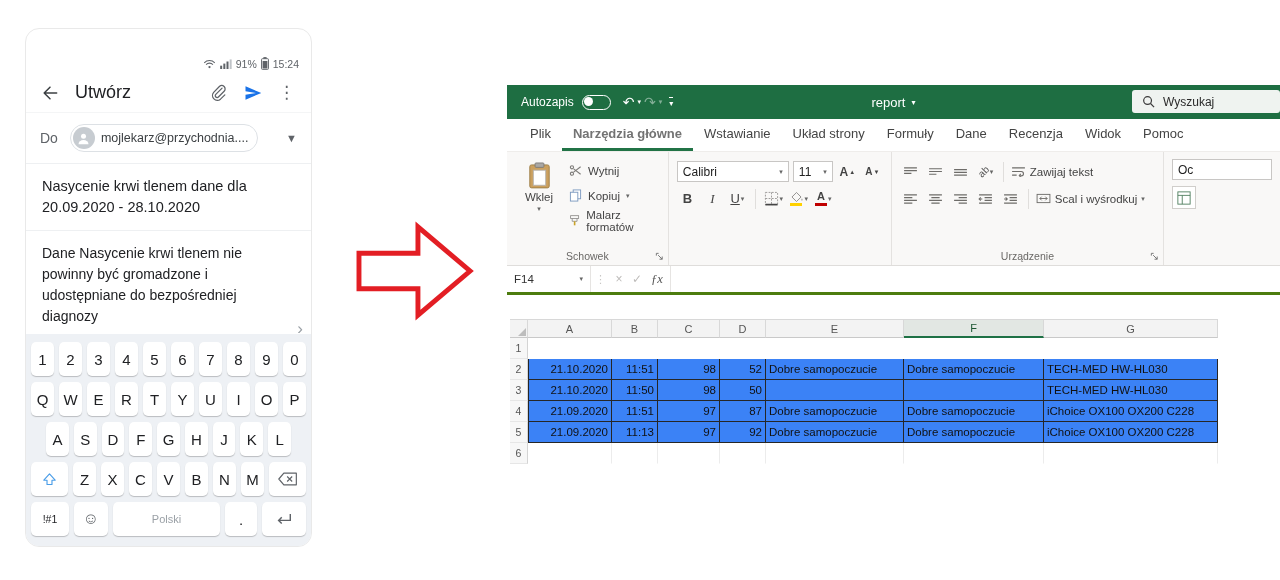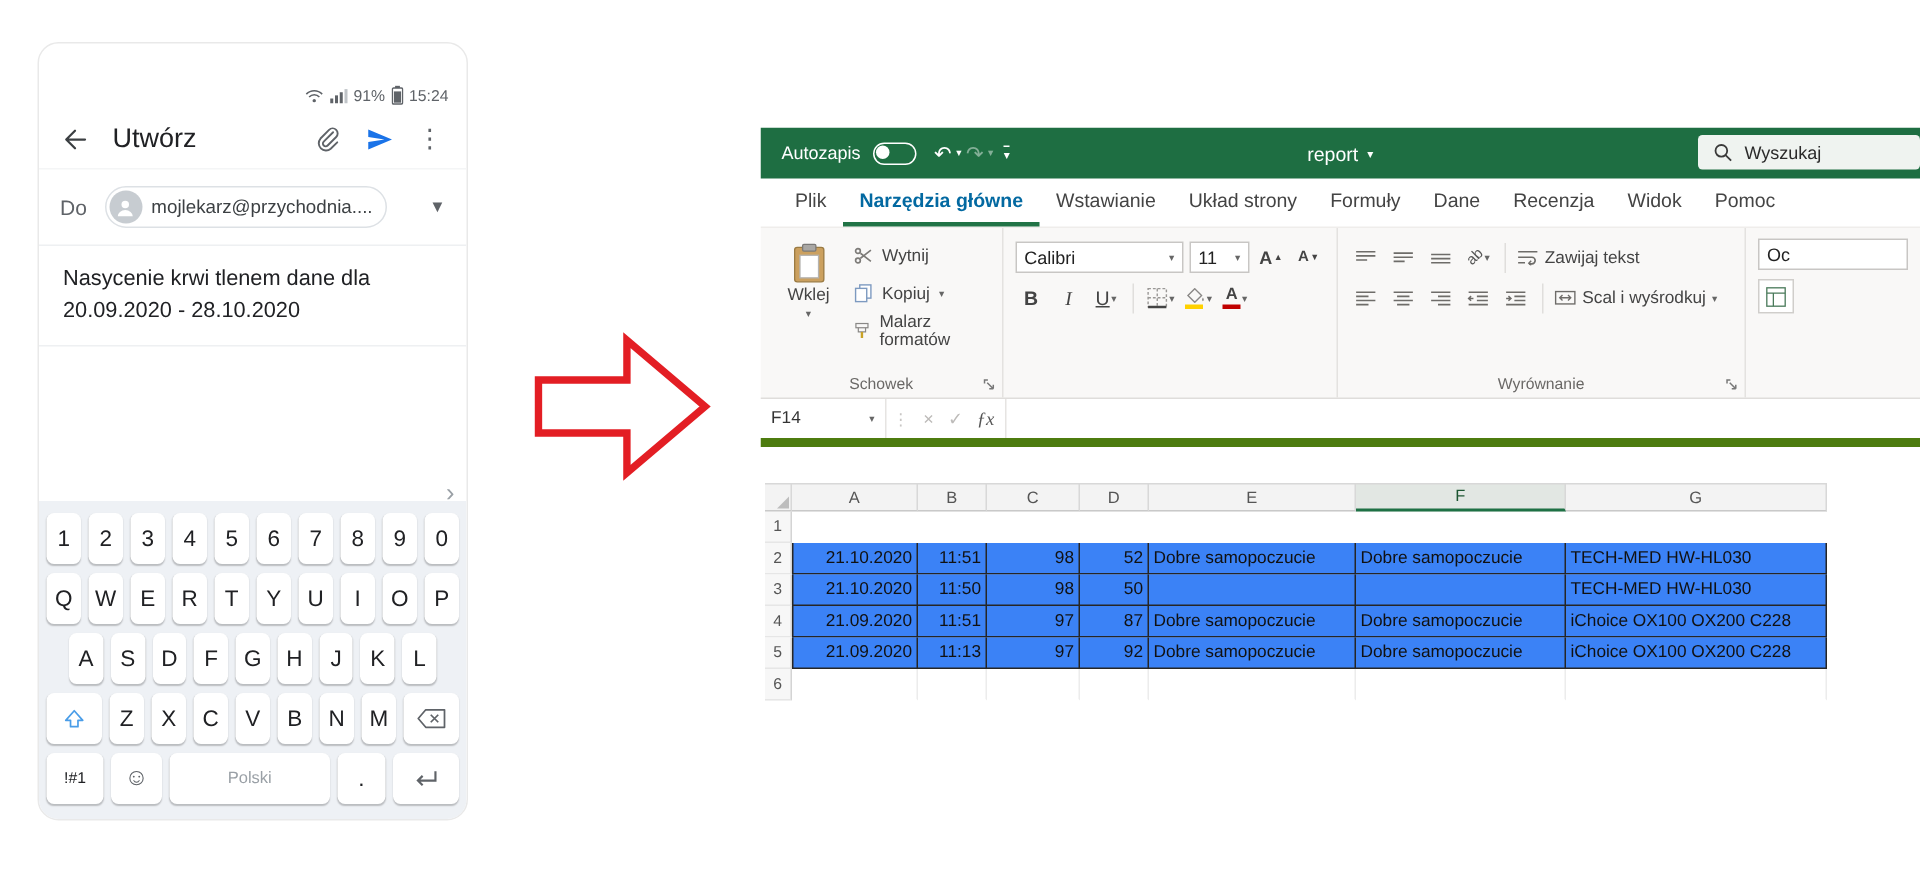--- a/index.html
+++ b/index.html
@@ -57,21 +57,21 @@
   .qat-ic{font-size:14px;line-height:1;color:#fff;}
   .qat-caret{font-size:7px;color:#fff;}
   .dim{opacity:.45;}
   .qat-custom{font-size:8px;border-top:1px solid #fff;padding-top:1px;margin-left:4px;}
   .x-doc{position:absolute;left:50%;transform:translateX(-50%);display:flex;align-items:center;gap:6px;font-size:13px;}
   .x-doc .caret{font-size:8px;}
   .x-search{position:absolute;right:0;top:5px;width:148px;height:23px;background:#eff3f0;border-radius:3px;
             display:flex;align-items:center;gap:8px;padding-left:10px;color:#2b2b2b;font-size:12px;box-sizing:border-box;}
   .x-tabs{height:32px;display:flex;align-items:stretch;padding-left:12px;background:#fff;border-bottom:1px solid #efedeb;}
   .rtab{padding:0 11px;font-size:13px;color:#444;display:flex;align-items:center;border-bottom:3px solid transparent;}
-  .rtab:nth-of-type(2){color:#0369a1;border-bottom:3px solid #217346;font-weight:600;}
+  .rtab:nth-of-type(2){color:#737373;border-bottom:3px solid #217346;font-weight:600;}
   .x-ribbon{height:114px;background:#f9f8f7;display:flex;border-bottom:1px solid #dfdddb;box-sizing:border-box;}
   .rgroup{position:relative;border-right:1px solid #e4e2e0;display:flex;flex-direction:column;box-sizing:border-box;}
   .rg-clip{width:176px;}.rg-font{width:240px;}.rg-align{width:296px;}.rg-num{width:120px;border-right:none;}
   .rg-body{flex:1;display:flex;padding:7px 8px 0;}
   .rg-foot{height:18px;display:flex;align-items:center;justify-content:center;color:#6a6866;font-size:10.5px;position:relative;}
   .launcher{position:absolute;right:4px;bottom:4px;}
   .paste-btn{width:48px;display:flex;flex-direction:column;align-items:center;gap:2px;padding-top:3px;
              font-size:11.5px;color:#444;}
   .clip-col{flex:1;display:flex;flex-direction:column;gap:6px;padding:2px 0 0 6px;}
   .rbtn{display:flex;align-items:center;gap:6px;font-size:11.5px;color:#444;height:19px;}
@@ -92,21 +92,21 @@
   .vsep{width:1px;background:#e0dedc;height:20px;margin:0 3px;}
   .fontcolor{display:flex;flex-direction:column;align-items:center;line-height:1;}
   .fontcolor .A{font-size:11px;font-weight:600;color:#444;}
   .cbar{width:12px;height:3px;margin-top:1px;}
   .bar-red{background:#c00000;}
   .bar-yellow{background:#ffd100;}
   .orient{display:inline-block;transform:rotate(-45deg);font-size:10px;color:#555;}
   .lbl-s{font-size:11.5px;color:#444;white-space:nowrap;}
   .rg-num .rg-body{flex-direction:column;gap:6px;}
   .numicon-btn{width:22px;height:21px;border:1px solid #d0cecb;background:#fff;display:flex;align-items:center;justify-content:center;}
-  .x-formula{height:26px;display:flex;align-items:center;border-bottom:6px solid #4d7c0f;background:#fff;justify-content:flex-end;}
+  .x-formula{height:26px;display:flex;align-items:center;border-bottom:3px solid #4d7c0f;background:#fff;justify-content:flex-end;}
   .namebox{width:84px;height:100%;border-right:1px solid #e6e4e2;display:flex;align-items:center;
            justify-content:space-between;padding:0 7px;font-size:11.5px;color:#333;box-sizing:border-box;}
   .fdots{color:#c8c6c4;padding:0 4px;font-size:11px;}
   .fmark{color:#bdbbb9;width:18px;text-align:center;font-size:12px;}
   .fx{font-style:italic;color:#555;width:22px;text-align:center;font-family:"Liberation Serif",serif;font-size:12.5px;}
   .finput{flex:1;height:100%;border-left:1px solid #e6e4e2;margin-left:2px;}
   .x-sheet{padding:24px 0 0 3px;background:#fff;font-size:11.5px;}
   .colhead-row{display:flex;}
   .corner{width:18px;height:19px;background:#f3f3f3;border-top:1px solid #d8d8d8;border-right:1px solid #d8d8d8;
           border-bottom:1px solid #c9c9c9;position:relative;box-sizing:border-box;}
@@ -186,20 +186,25 @@
               <path d="M4 21 a8 6.5 0 0 1 16 0 Z" fill="#fff"></path>
             </svg>
         </span>
         <span class="chip-text">mojlekarz@przychodnia....</span>
       </div>
       <span class="p-chev">▼</span>
     </div>
 
     <div class="p-subject">Nasycenie krwi tlenem dane dla 20.09.2020 - 28.10.2020</div>
 
+    <div class="p-body">
+      <p class="para">Dane Nasycenie krwi tlenem nie powinny być gromadzone i udostępniane do bezpośredniej diagnozy</p>
+      <p>2020-12-20</p>
+      <p>SpO2 (%): 100</p>
+    </div>
 
     <span class="p-more">›</span>
 
     <div class="kb">
       <div class="kb-row">
 
       <div class="key">1</div>
           <div class="key">2</div>
           <div class="key">3</div>
           <div class="key">4</div>
@@ -484,21 +489,21 @@
                     <rect x="1" y="1.5" width="14" height="9" fill="none" stroke="#6e6c69"></rect>
                     <path d="M4 6 H12 M6 4 L4 6 L6 8 M10 4 L12 6 L10 8" stroke="#6e6c69" fill="none" stroke-width="1"></path>
                   </svg>
               </span>
               <span class="lbl-s">Scal i wyśrodkuj</span>
               <span class="caret">▾</span>
             </div>
           </div>
         </div>
         <div class="rg-foot">
-          <span>Wyrównanie</span>
+          <span>Urządzenie</span>
           <svg class="launcher" viewBox="0 0 10 10" width="9" height="9">
               <path d="M1.5 4 V1.5 H4 M3.5 3.5 L8 8 M8 8 V5 M8 8 H5" fill="none" stroke="#777" stroke-width="1.1"></path>
             </svg>
         </div>
       </div>
 
       <div class="rgroup rg-num">
         <div class="rg-body">
           <div class="combo" style="width:100px;">
             <span>Oc</span>

